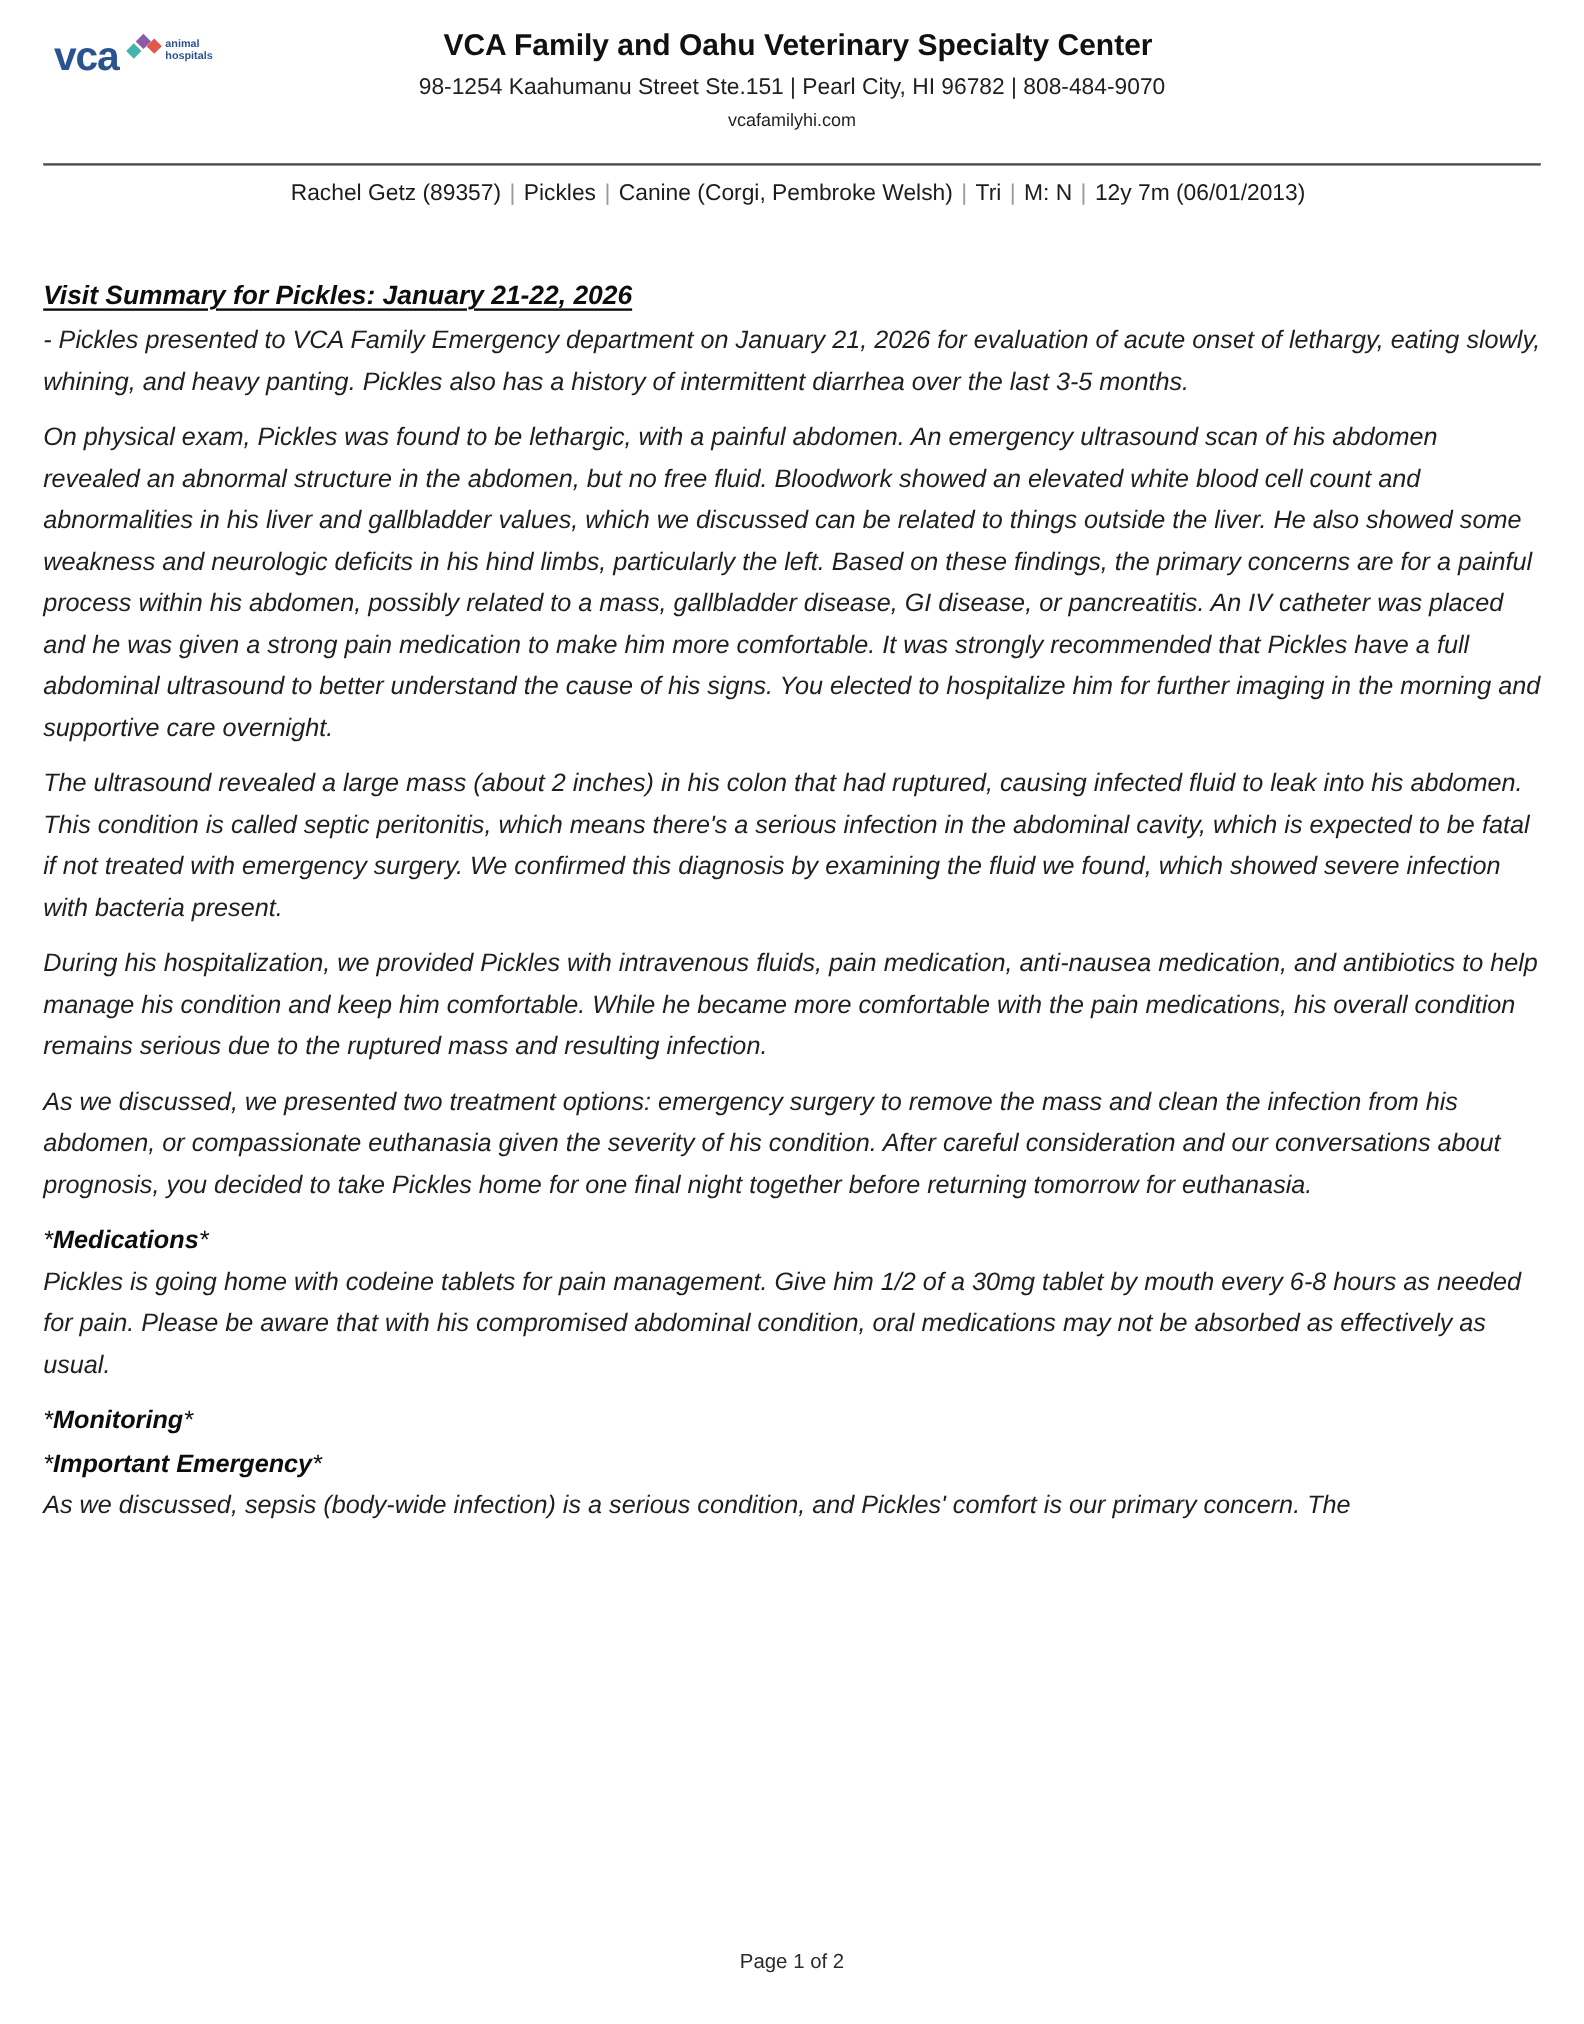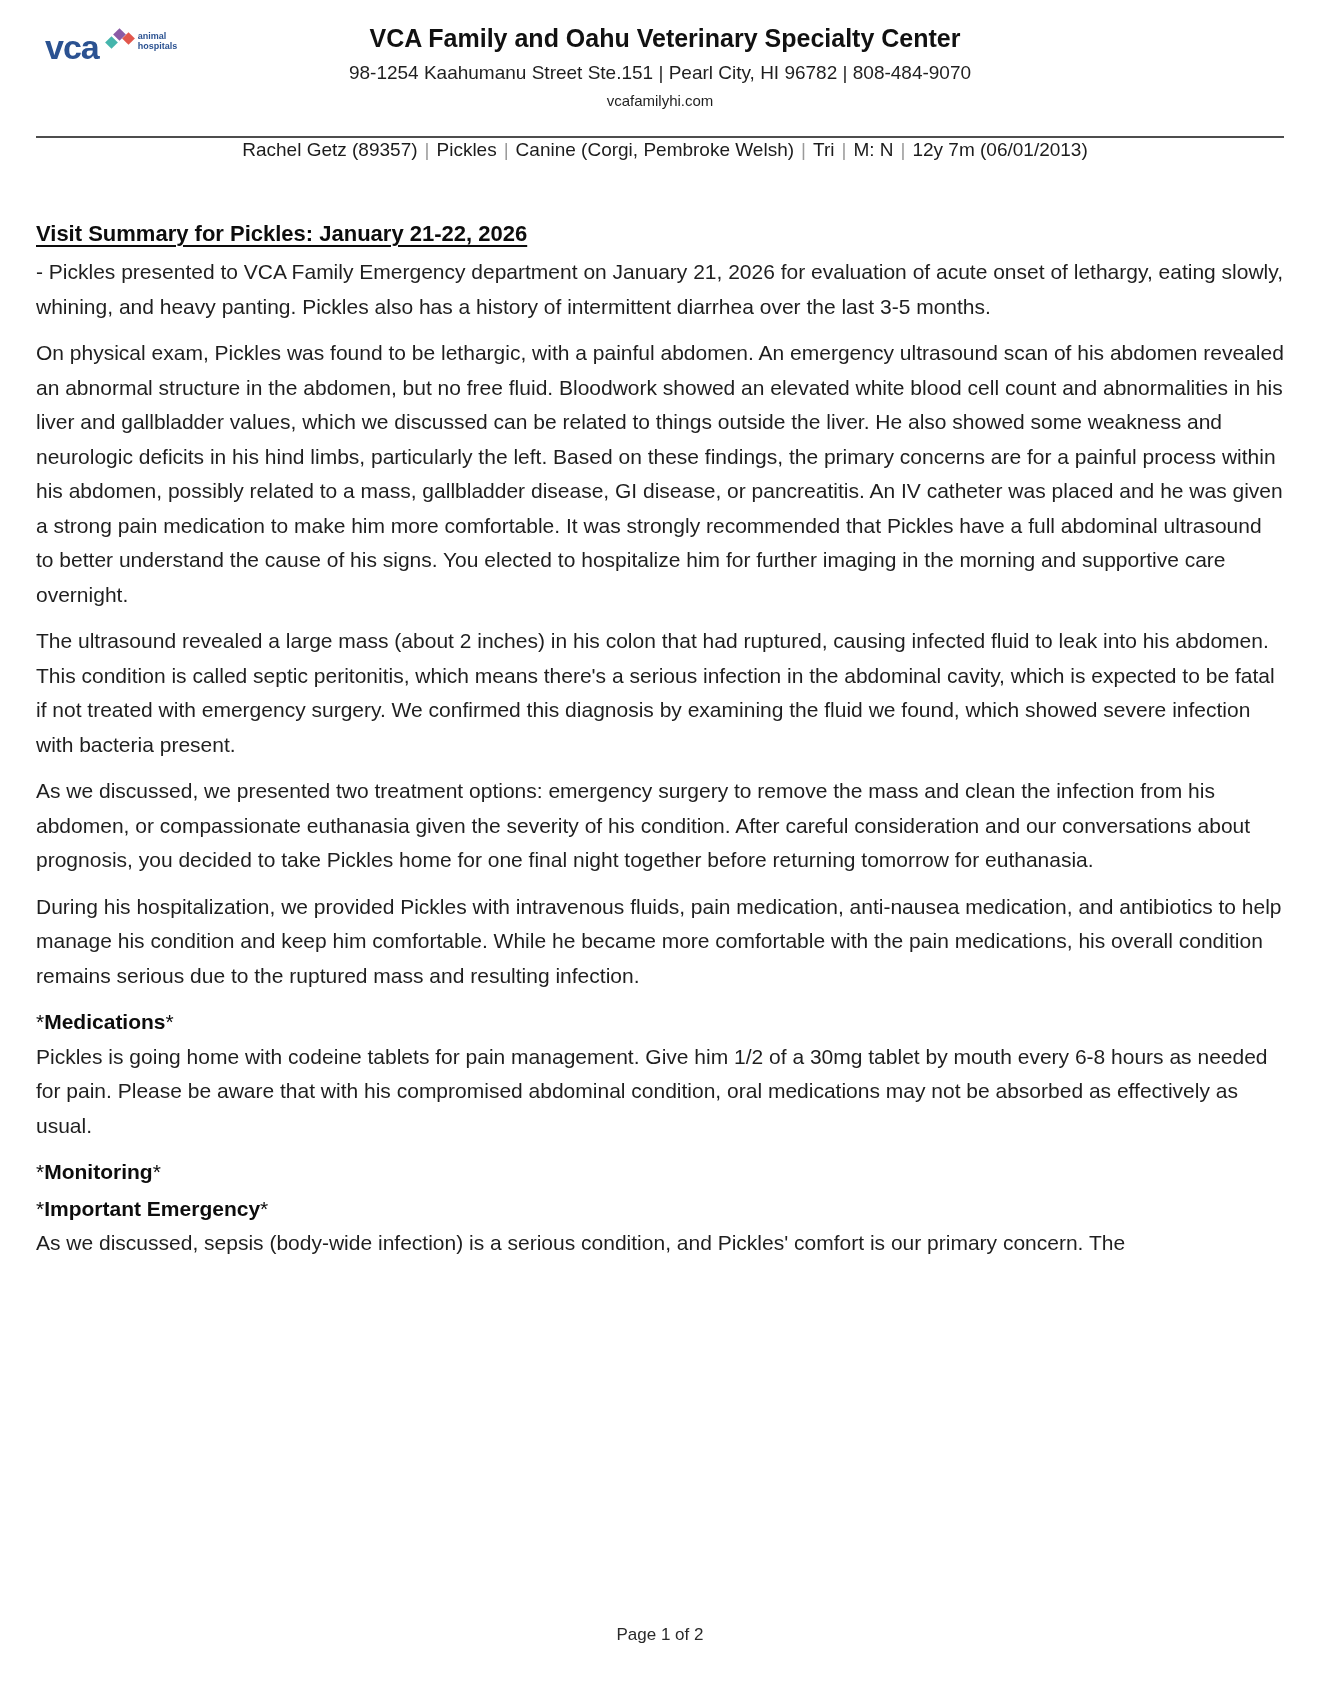--- a/index.html
+++ b/index.html
@@ -50,31 +50,32 @@
   .clinic-website { font-size: 15px; margin-top: 8px; color: #1f1f1f; }
 
   .rule {
     border: none;
     border-top: 2px solid #4d4d4d;
     margin: 27px 36px 0 36px;
   }
 
   
   .patient-bar {
-    margin-top: 1px;
+    margin-top: 13px;
     text-align: center;
     font-size: 19px;
     color: #1c1c1c;
     padding-left: 10px;
   }
   .patient-sep { color: #9a9a9a; padding: 0 7px; }
 
   
   .content {
     margin: 60px 36px 0 36px;
+    font-style: italic;
   }
   .doc-title {
     font-size: 22px;
     font-weight: bold;
     color: #0d0d0d;
     text-decoration: underline;
     text-decoration-thickness: 2px;
     text-underline-offset: 4px;
     margin-bottom: 8px;
   }
@@ -134,22 +135,22 @@
 <div class="patient-bar">
   <span>Rachel Getz (89357)</span><span class="patient-sep">|</span><span>Pickles</span><span class="patient-sep">|</span><span>Canine (Corgi, Pembroke Welsh)</span><span class="patient-sep">|</span><span>Tri</span><span class="patient-sep">|</span><span>M: N</span><span class="patient-sep">|</span><span>12y 7m (06/01/2013)</span>
 </div>
 
 <div class="content">
   <div class="doc-title">Visit Summary for Pickles: January 21-22, 2026</div>
 
   <p>- Pickles presented to VCA Family Emergency department on January 21, 2026 for evaluation of acute onset of lethargy, eating slowly, whining, and heavy panting. Pickles also has a history of intermittent diarrhea over the last 3-5 months.</p>
   <p>On physical exam, Pickles was found to be lethargic, with a painful abdomen. An emergency ultrasound scan of his abdomen revealed an abnormal structure in the abdomen, but no free fluid. Bloodwork showed an elevated white blood cell count and abnormalities in his liver and gallbladder values, which we discussed can be related to things outside the liver. He also showed some weakness and neurologic deficits in his hind limbs, particularly the left. Based on these findings, the primary concerns are for a painful process within his abdomen, possibly related to a mass, gallbladder disease, GI disease, or pancreatitis. An IV catheter was placed and he was given a strong pain medication to make him more comfortable. It was strongly recommended that Pickles have a full abdominal ultrasound to better understand the cause of his signs. You elected to hospitalize him for further imaging in the morning and supportive care overnight.</p>
   <p>The ultrasound revealed a large mass (about 2 inches) in his colon that had ruptured, causing infected fluid to leak into his abdomen. This condition is called septic peritonitis, which means there's a serious infection in the abdominal cavity, which is expected to be fatal if not treated with emergency surgery. We confirmed this diagnosis by examining the fluid we found, which showed severe infection with bacteria present.</p>
+  <p>During his hospitalization, we provided Pickles with intravenous fluids, pain medication, anti-nausea medication, and antibiotics to help manage his condition and keep him comfortable. While he became more comfortable with the pain medications, his overall condition remains serious due to the ruptured mass and resulting infection.</p>
   <p>As we discussed, we presented two treatment options: emergency surgery to remove the mass and clean the infection from his abdomen, or compassionate euthanasia given the severity of his condition. After careful consideration and our conversations about prognosis, you decided to take Pickles home for one final night together before returning tomorrow for euthanasia.</p>
-  <p>During his hospitalization, we provided Pickles with intravenous fluids, pain medication, anti-nausea medication, and antibiotics to help manage his condition and keep him comfortable. While he became more comfortable with the pain medications, his overall condition remains serious due to the ruptured mass and resulting infection.</p>
 
   <div class="section-heading"><span>*</span><span class="hw">Medications</span><span>*</span></div>
   <p class="section-body">Pickles is going home with codeine tablets for pain management. Give him 1/2 of a 30mg tablet by mouth every 6-8 hours as needed for pain. Please be aware that with his compromised abdominal condition, oral medications may not be absorbed as effectively as usual.</p>
 
   <div class="section-heading"><span>*</span><span class="hw">Monitoring</span><span>*</span></div>
 
   <div class="section-heading"><span>*</span><span class="hw">Important Emergency</span><span>*</span></div>
   <p class="section-body">As we discussed, sepsis (body-wide infection) is a serious condition, and Pickles' comfort is our primary concern. The</p>
 </div>
 

